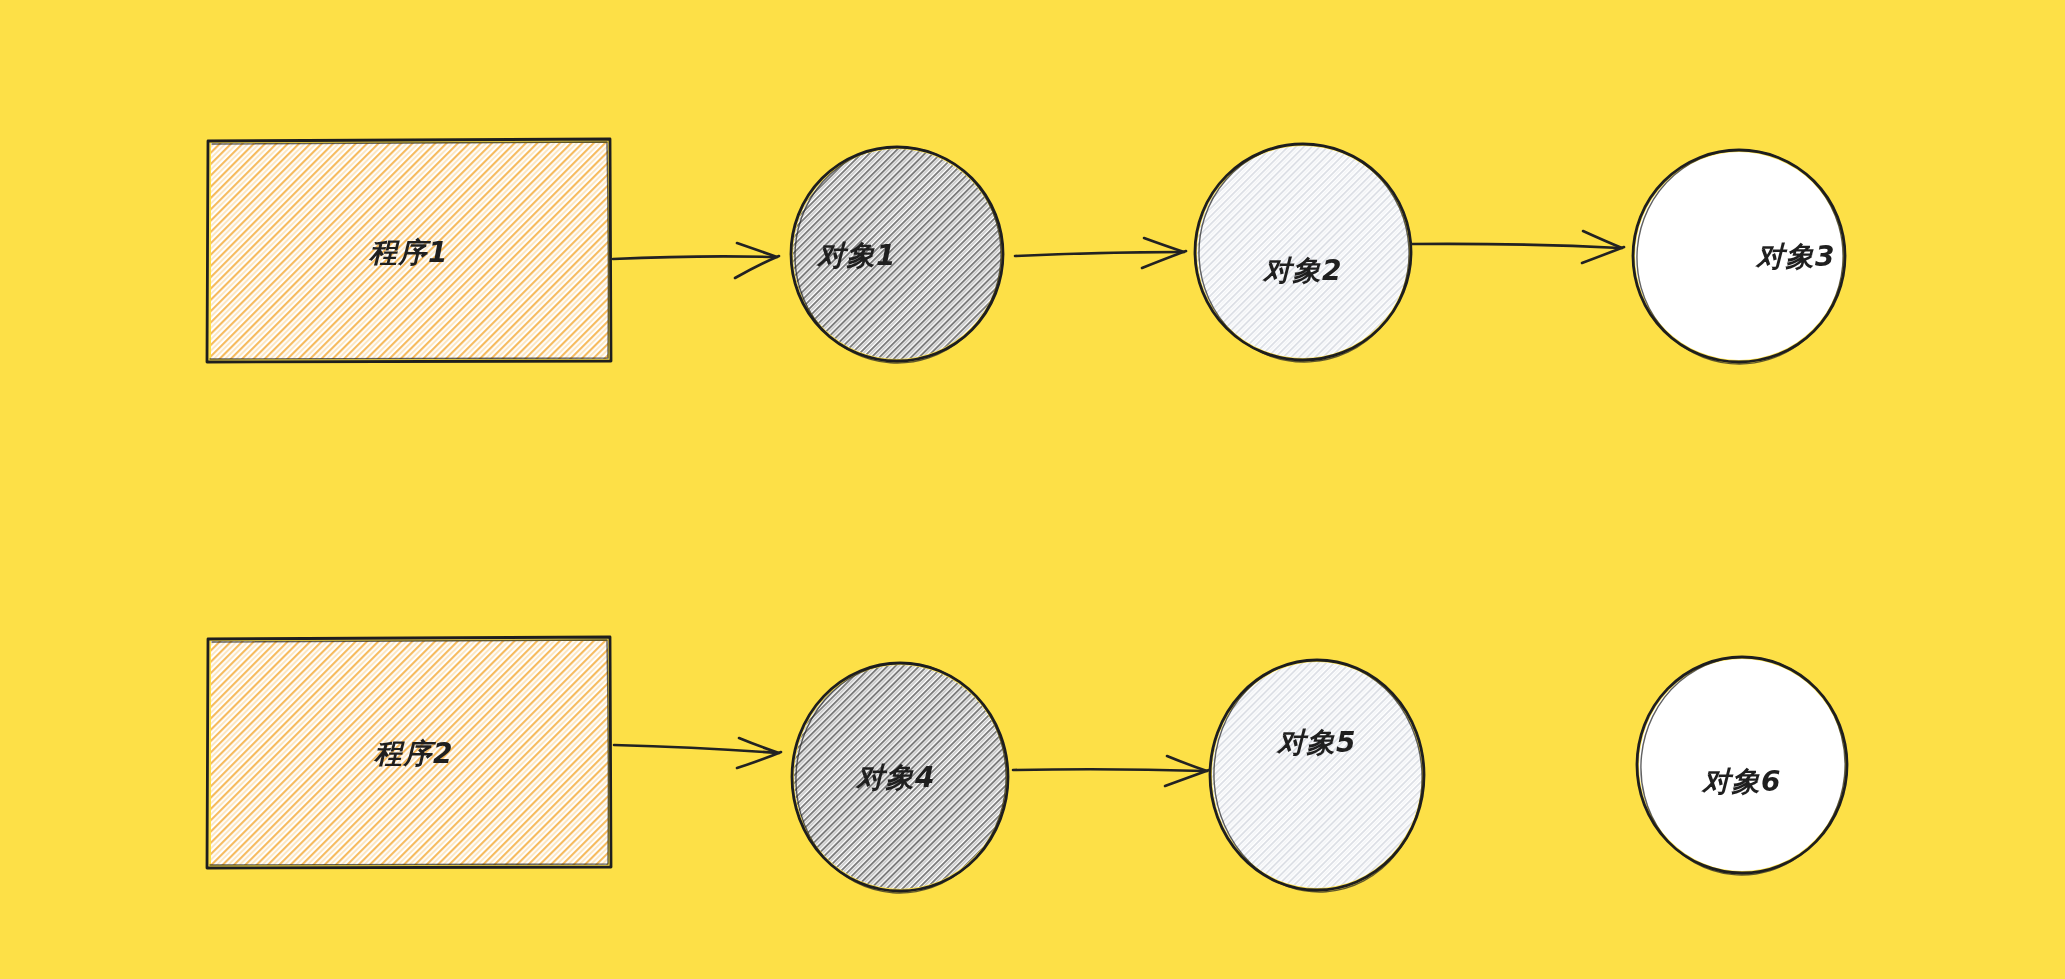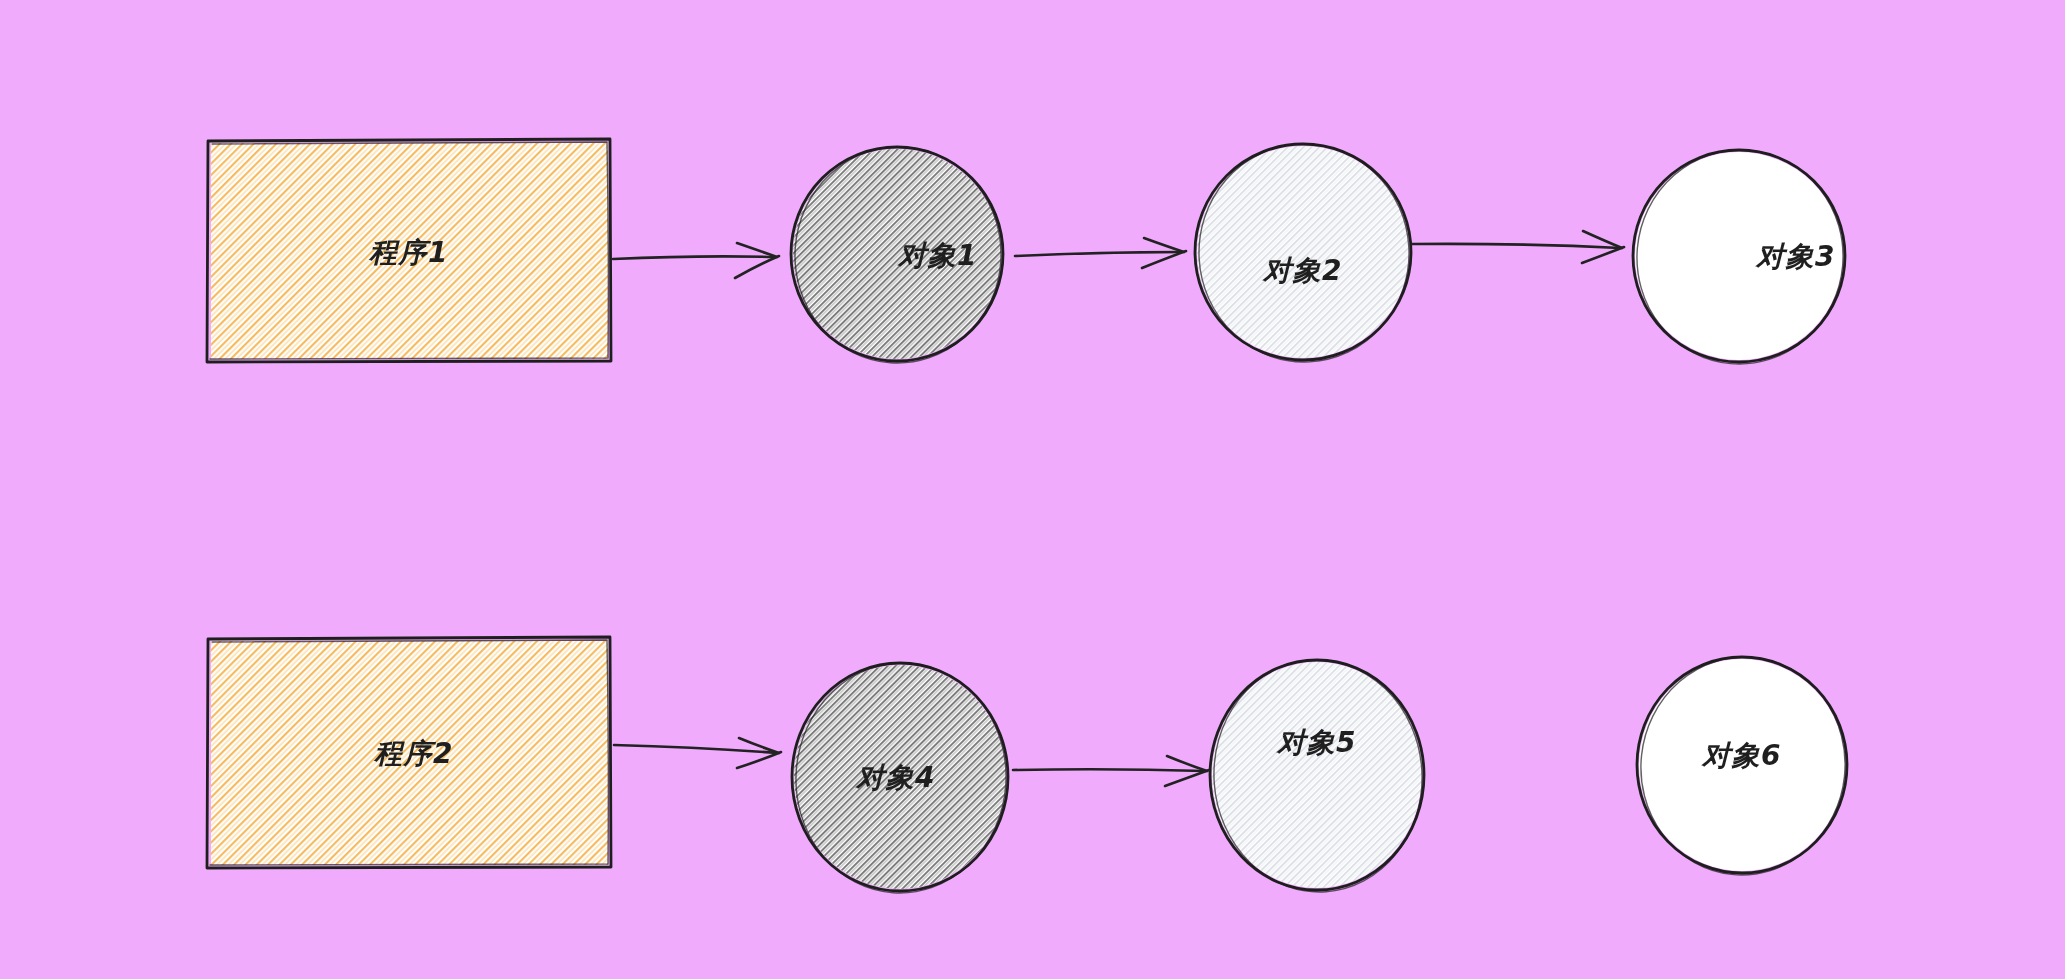--- a/index.html
+++ b/index.html
@@ -4,21 +4,21 @@
 <style>
   html, body {
     margin: 0;
     padding: 0;
     background: #ffffff;
   }
   #canvas {
     position: relative;
     width: 2065px;
     height: 979px;
-    background: #f0abfc;
+    background: #fde047;
     overflow: hidden;
     font-family: "DejaVu Sans", "Liberation Sans", sans-serif;
   }
   #diagram-svg {
     position: absolute;
     left: 0;
     top: 0;
   }
   .node-label {
     position: absolute;
@@ -154,25 +154,25 @@
       <path class="arrow-line" d="M 1013 770 Q 1110 768 1205 771"></path>
       <path class="arrow-line" d="M 1167 756 Q 1189 765 1207 771"></path>
       <path class="arrow-line" d="M 1165 786 Q 1190 777 1209 770"></path>
     </g>
   </svg>
 
   <div class="node-label" style="left:409px; top:253px">程序1</div>
 
   <div class="node-label" style="left:414px; top:754px">程序2</div>
 
-  <div class="node-label" style="left:938px; top:256px">对象1</div>
+  <div class="node-label" style="left:857px; top:256px">对象1</div>
 
   <div class="node-label" style="left:1303px; top:271px">对象2</div>
 
   <div class="node-label" style="left:1796px; top:257px">对象3</div>
 
   <div class="node-label" style="left:896px; top:778px">对象4</div>
 
   <div class="node-label" style="left:1317px; top:743px">对象5</div>
 
-  <div class="node-label" style="left:1742px; top:756px">对象6</div>
+  <div class="node-label" style="left:1742px; top:782px">对象6</div>
 
 </div>
 
 </body></html>

